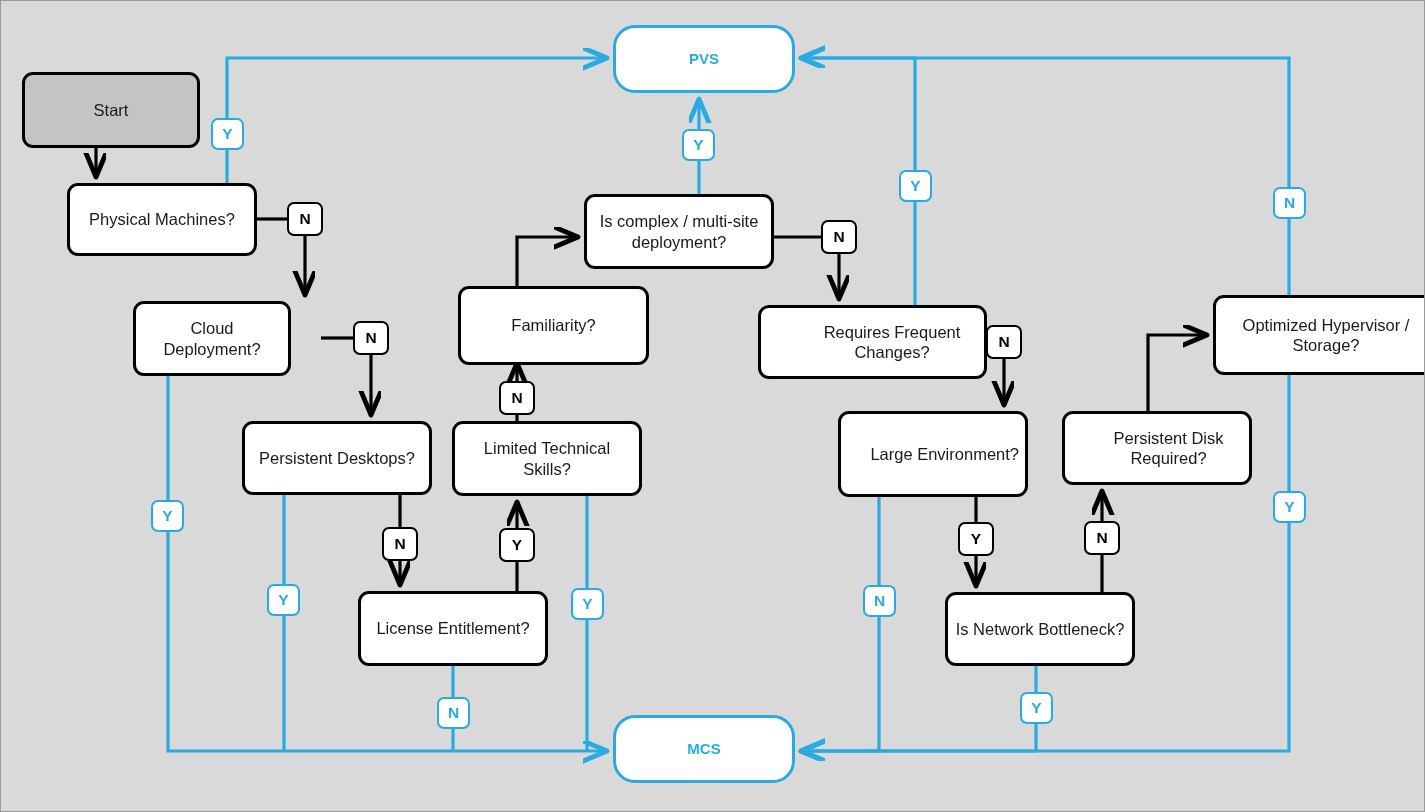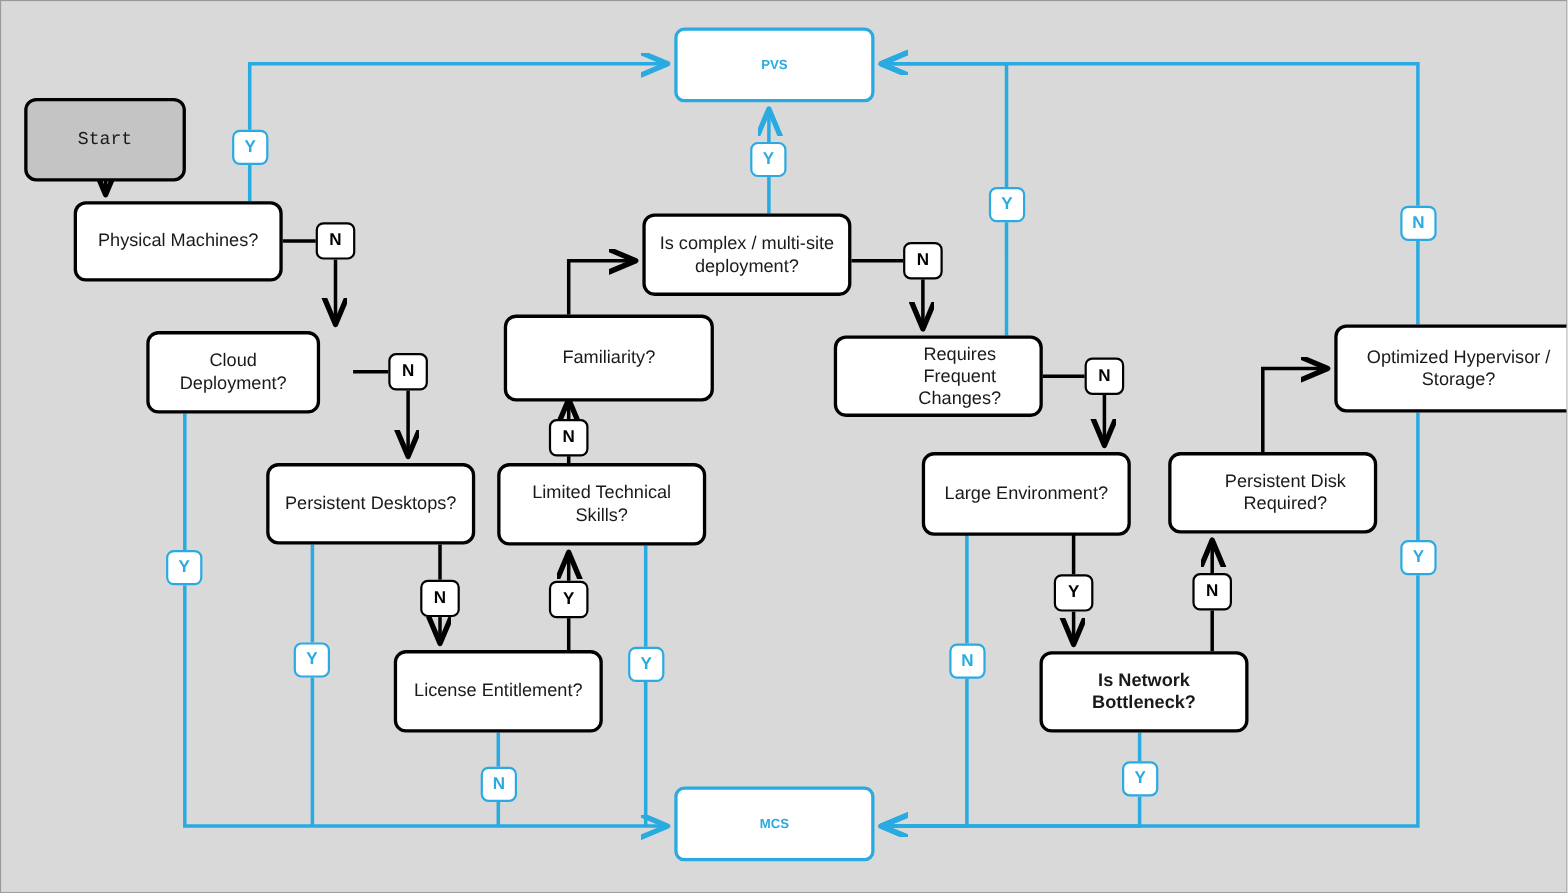--- a/index.html
+++ b/index.html
@@ -44,22 +44,22 @@
   }
   .node.start {
     background: #c4c4c4;
     border: 3px solid #000000;
   }
   .node.terminal {
     border: 3px solid #29abe2;
     background: #ffffff;
     color: #29abe2;
     font-weight: bold;
-    font-size: 12px;
-    border-radius: 9px;
+    font-size: 15px;
+    border-radius: 22px;
   }
   .label {
     position: absolute;
     box-sizing: border-box;
     display: flex;
     align-items: center;
     justify-content: center;
     background: #ffffff;
     border-radius: 7px;
     font-size: 15.5px;
@@ -159,21 +159,21 @@
       <path d="M878,616 L878,750 L800,750" marker-end="url(#arrC)"></path>
 
       <path d="M1035,665 L1035,691"></path>
       <path d="M1035,723 L1035,750 L800,750" marker-end="url(#arrC)"></path>
 
       <path d="M1288,374 L1288,490"></path>
       <path d="M1288,522 L1288,750 L800,750" marker-end="url(#arrC)"></path>
     </g>
   </svg>
 
-  <div class="node start" style="left:21px; top:88px; width:147px; height:76px;font-family:Liberation Mono, monospace;">
+  <div class="node start" style="left:21px; top:71px; width:178px; height:76px;">
     <span>Start</span>
   </div>
 
   <div class="node" style="left:66px; top:182px; width:190px; height:73px;">
     <span>Physical Machines?</span>
   </div>
 
   <div class="node" style="left:132px; top:300px; width:158px; height:75px;">
     <span>Cloud Deployment?</span>
   </div>
@@ -191,29 +191,29 @@
   </div>
 
   <div class="node" style="left:457px; top:285px; width:191px; height:79px;">
     <span>Familiarity?</span>
   </div>
 
   <div class="node" style="left:583px; top:193px; width:190px; height:75px;">
     <span>Is complex / multi-site deployment?</span>
   </div>
 
-  <div class="node" style="left:757px; top:304px; width:190px; height:74px;padding-left:45px;">
+  <div class="node" style="left:757px; top:304px; width:229px; height:74px;padding-left:45px;">
     <span>Requires Frequent Changes?</span>
   </div>
 
-  <div class="node" style="left:837px; top:410px; width:190px; height:76px;">
+  <div class="node" style="left:837px; top:410px; width:190px; height:86px;justify-content:flex-end;">
     <span>Large Environment?</span>
   </div>
 
-  <div class="node" style="left:944px; top:591px; width:190px; height:74px;font-weight:bold;">
+  <div class="node" style="left:944px; top:591px; width:190px; height:74px;">
     <span>Is Network Bottleneck?</span>
   </div>
 
   <div class="node" style="left:1061px; top:410px; width:190px; height:74px;padding-left:29px;">
     <span>Persistent Disk Required?</span>
   </div>
 
   <div class="node" style="left:1212px; top:294px; width:226px; height:80px;align-items:center;">
     <span>Optimized Hypervisor / Storage?</span>
   </div>

